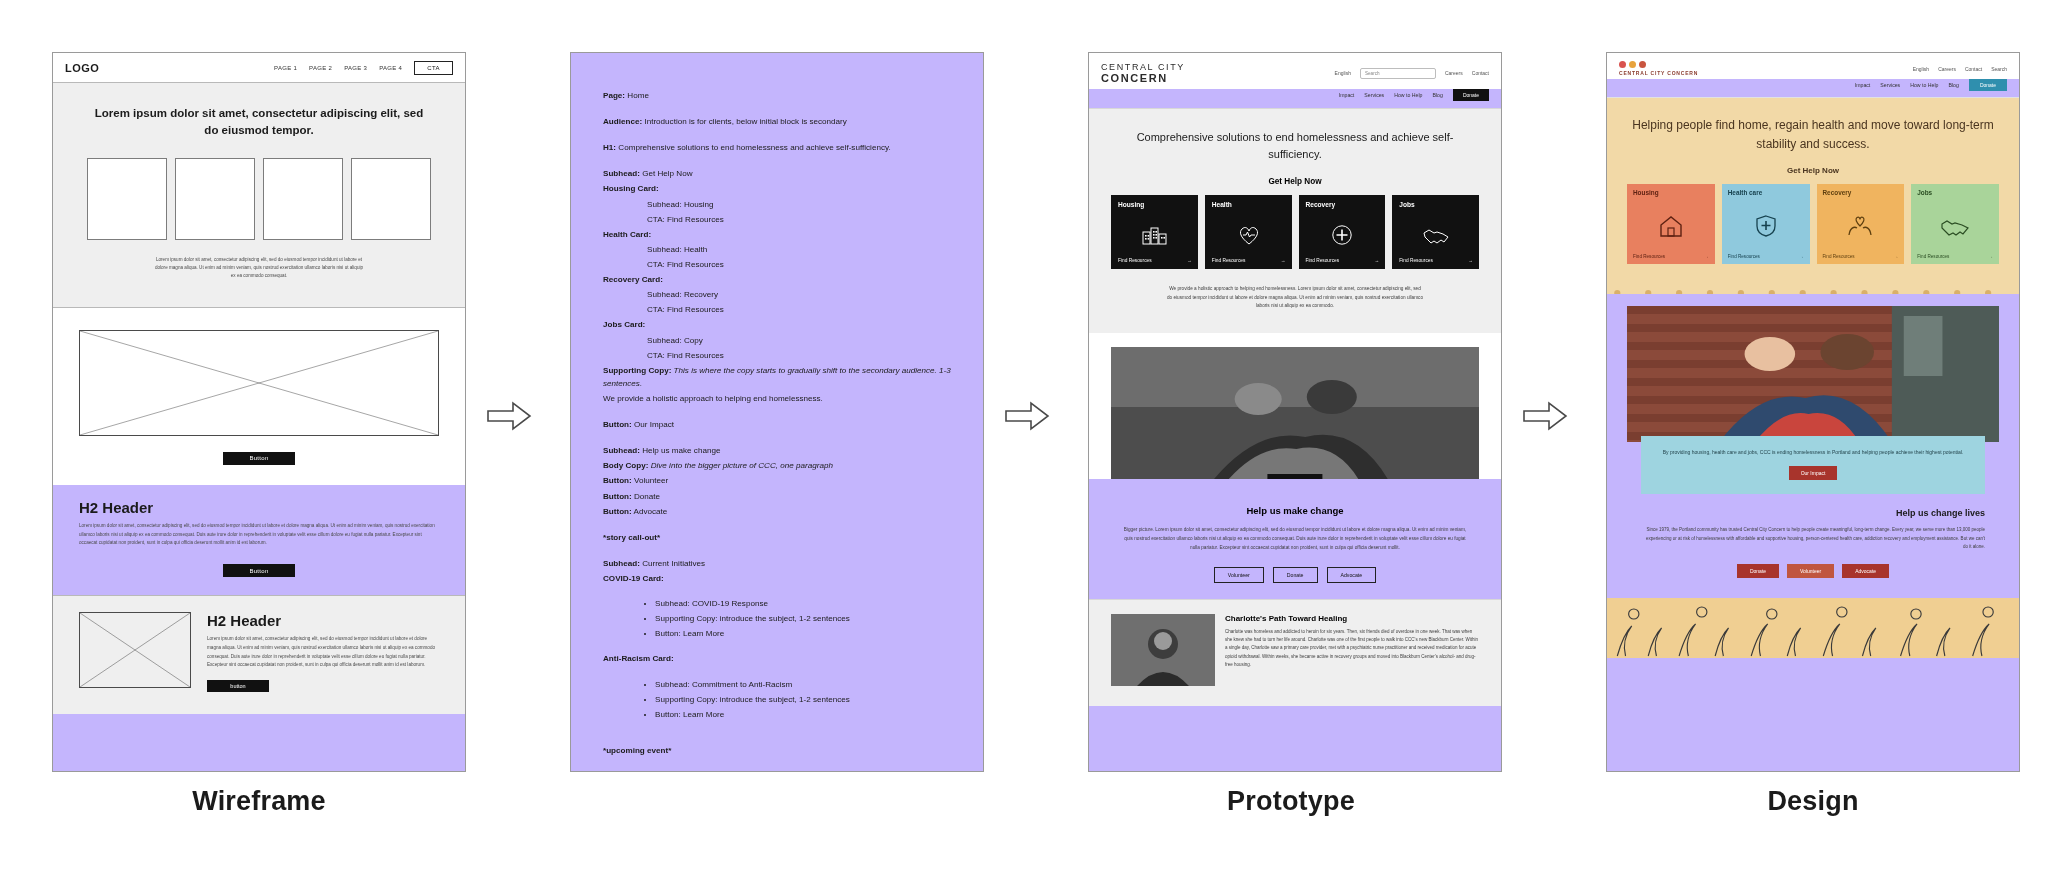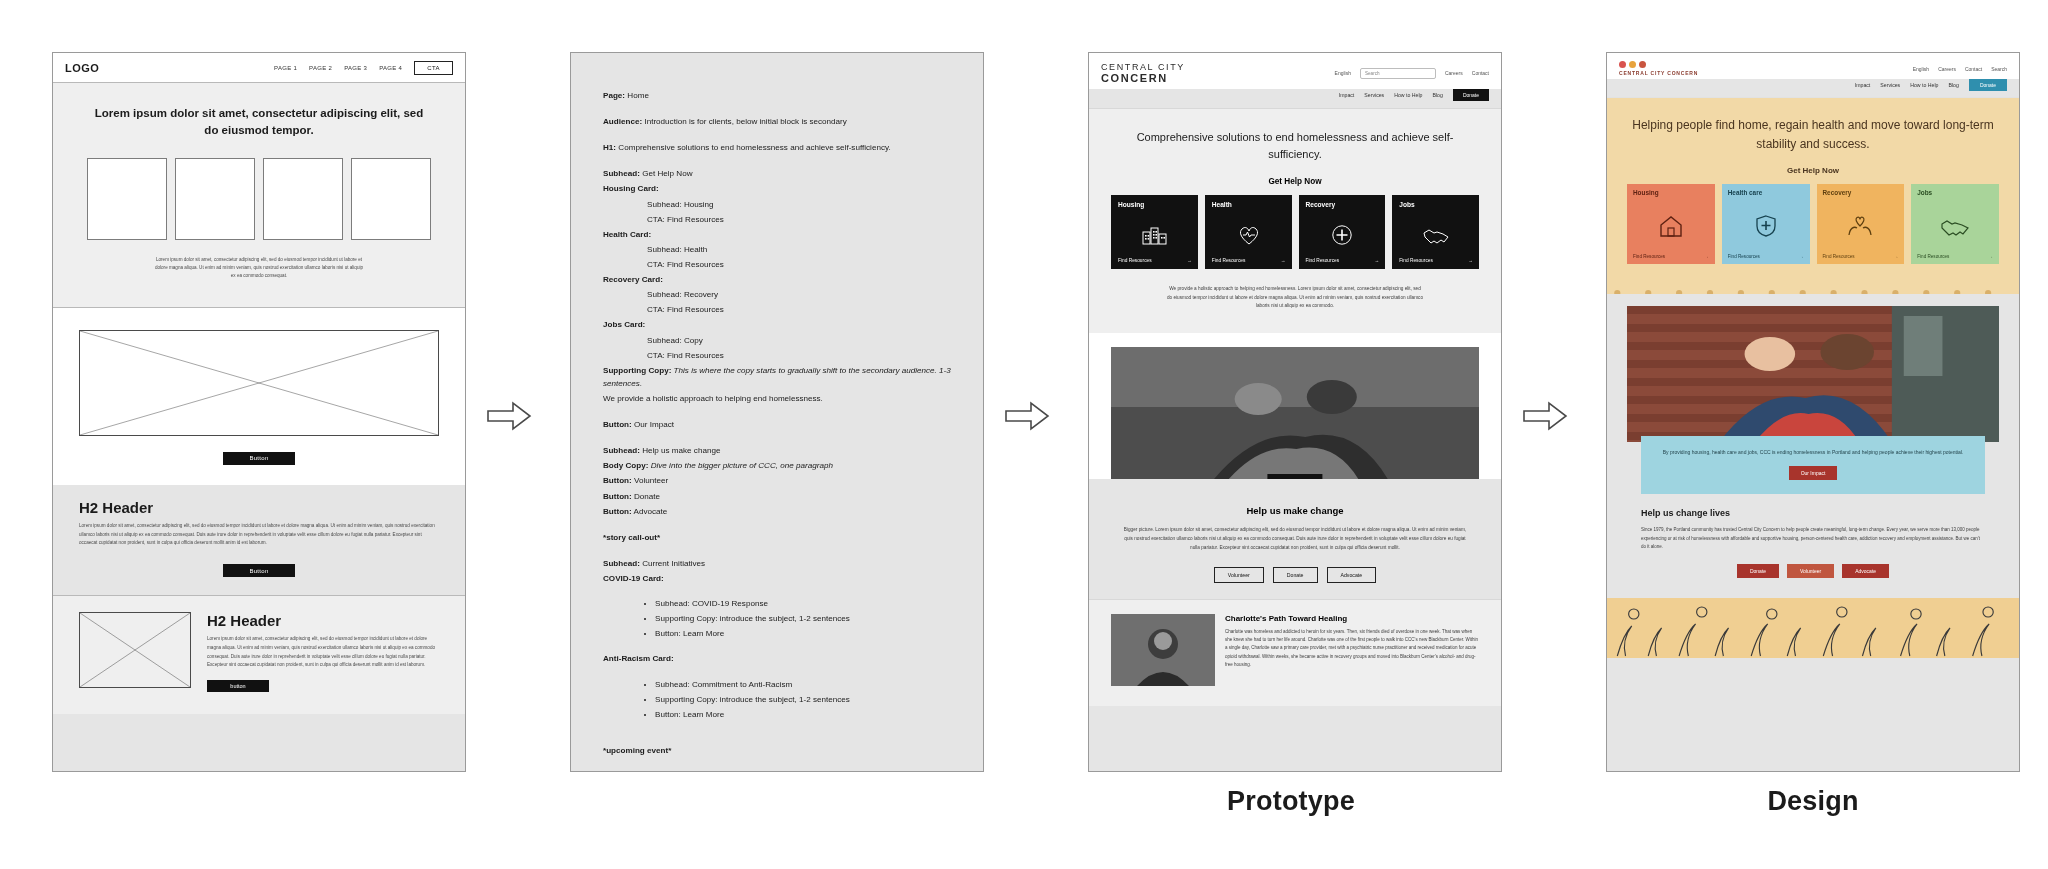--- a/index.html
+++ b/index.html
@@ -18,21 +18,21 @@
     width: 2048px;
     height: 869px;
   }
 
   
   .panel {
     position: absolute;
     top: 52px;
     width: 414px;
     height: 720px;
-    background: #e5e5e5;
+    background: #c4b5fd;
     border: 1px solid #9a9a9a;
     box-sizing: border-box;
     overflow: hidden;
   }
   .panel-caption {
     position: absolute;
     top: 786px;
     width: 414px;
     text-align: center;
     font-size: 27px;
@@ -471,21 +471,21 @@
   .dz-impact-btn {
     display: inline-block;
     margin-top: 8px;
     background: #a8342c;
     color: #fff;
     font-size: 5px;
     padding: 4px 12px;
   }
   .dz-help {
     padding: 8px 34px 12px 34px;
-    text-align: left;
+    text-align: right;
   }
   .dz-help-title { font-size: 9px; font-weight: bold; margin-bottom: 8px; color: #1b1b1b;}
   .dz-help-body { font-size: 4.5px; line-height: 1.95; color: #3d3d3d; }
   .dz-btnrow { display: flex; justify-content: center; gap: 8px; margin-top: 12px; }
   .dz-btn {
     color: #fff;
     font-size: 5px;
     padding: 4px 13px;
   }
   .dz-footer-pattern {
@@ -550,20 +550,21 @@
           <line x1="100" y1="0" x2="0" y2="100" stroke="#4a4a4a" stroke-width="0.5" vector-effect="non-scaling-stroke"></line>
         </svg>
       </div>
       <div class="wf-bottom-txt">
         <div class="wf-h2">H2 Header</div>
         <div class="wf-body">Lorem ipsum dolor sit amet, consectetur adipiscing elit, sed do eiusmod tempor incididunt ut labore et dolore magna aliqua. Ut enim ad minim veniam, quis nostrud exercitation ullamco laboris nisi ut aliquip ex ea commodo consequat. Duis aute irure dolor in reprehenderit in voluptate velit esse cillum dolore eu fugiat nulla pariatur. Excepteur sint occaecat cupidatat non proident, sunt in culpa qui officia deserunt mollit anim id est laborum.</div>
         <div class="wf-btn-inline">button</div>
       </div>
     </div>
   </div>
+  <div class="panel-caption" style="left:52px;">Wireframe</div>
 
   <div class="arrow" style="left:486px;">
     <svg width="46" height="32" viewBox="0 0 46 32">
       <polygon points="2,11 27,11 27,3 44,16 27,29 27,21 2,21" fill="#ffffff" stroke="#4a4a4a" stroke-width="1.6"></polygon>
     </svg>
   </div>
 
   <div class="panel" id="panel-contentmap">
     <div class="cm-body">
 

